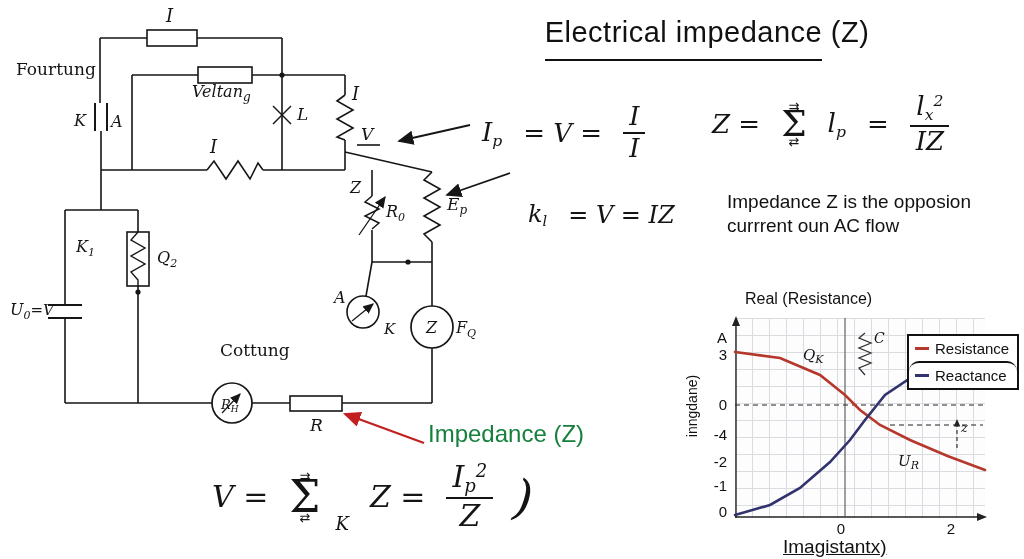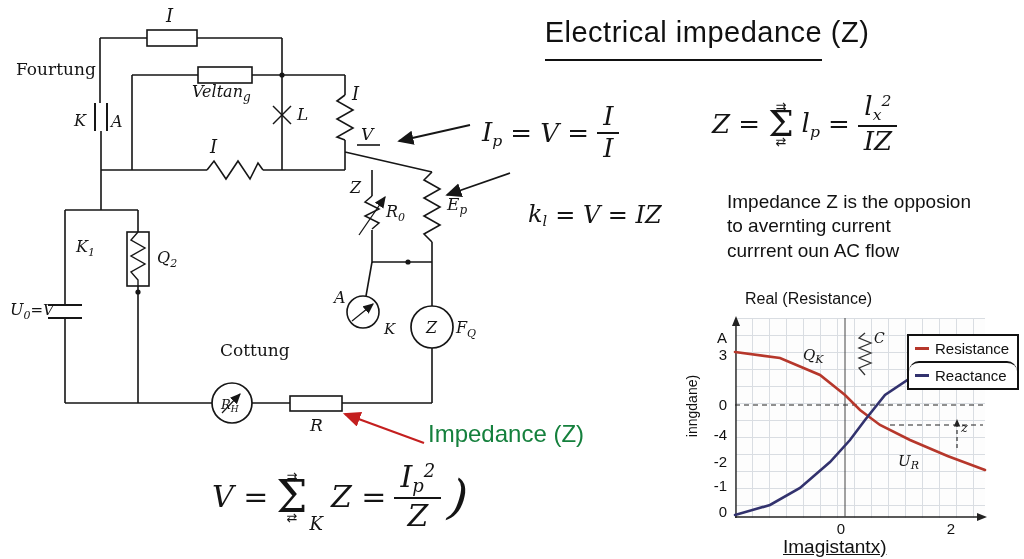--- a/index.html
+++ b/index.html
@@ -6,21 +6,21 @@
   .page{position:relative;width:1024px;height:559px;background:#ffffff;overflow:hidden;
         font-family:"Liberation Sans",sans-serif;color:#111;}
   .abs{position:absolute;}
 
   
   .title{position:absolute;left:492px;top:16px;width:430px;text-align:center;
          font-size:29px;letter-spacing:.5px;}
   .title-underline{border-bottom:2.5px solid #111;padding-bottom:11px;}
 
   
-  .eq{position:absolute;display:flex;align-items:center;gap:8px;
+  .eq{position:absolute;display:flex;align-items:center;gap:21px;
       font-family:"DejaVu Serif",serif;font-style:italic;color:#141414;}
   .frac{display:inline-flex;flex-direction:column;align-items:center;line-height:1.15;}
   .frac .num{border-bottom:2px solid #141414;padding:0 6px;}
   .frac .den{padding:0 6px;}
   .sb{font-size:.6em;vertical-align:-.3em;}
   .sp{font-size:.6em;vertical-align:.55em;}
   .sig{display:inline-flex;flex-direction:column;align-items:center;line-height:.72;font-style:normal;}
   .sig .ar{font-size:13px;font-family:"DejaVu Sans",sans-serif;}
   .sig .s{font-family:"DejaVu Serif",serif;}
   .eq1{left:482px;top:102px;font-size:26px;}
@@ -200,21 +200,20 @@
     <span>Z =</span>
     <span class="frac">
       <span class="num"><span>I</span><span class="sb">p</span><span class="sp">2</span></span>
       <span class="den">Z</span>
     </span>
     <span class="bigparen">)</span>
   </div>
 
   <div class="note">
     <div>Impedance Z is the opposion</div>
-    <div>to avernting current</div>
     <div>currrent oun AC flow</div>
   </div>
 
   <div class="red-label">Impedance (Z)</div>
 
   <div class="chart">
     <div class="chart-title">Real (Resistance)</div>
     <div class="ylabel">inngdane)</div>
 
     <div class="ytick" style="top:41px">A</div>

